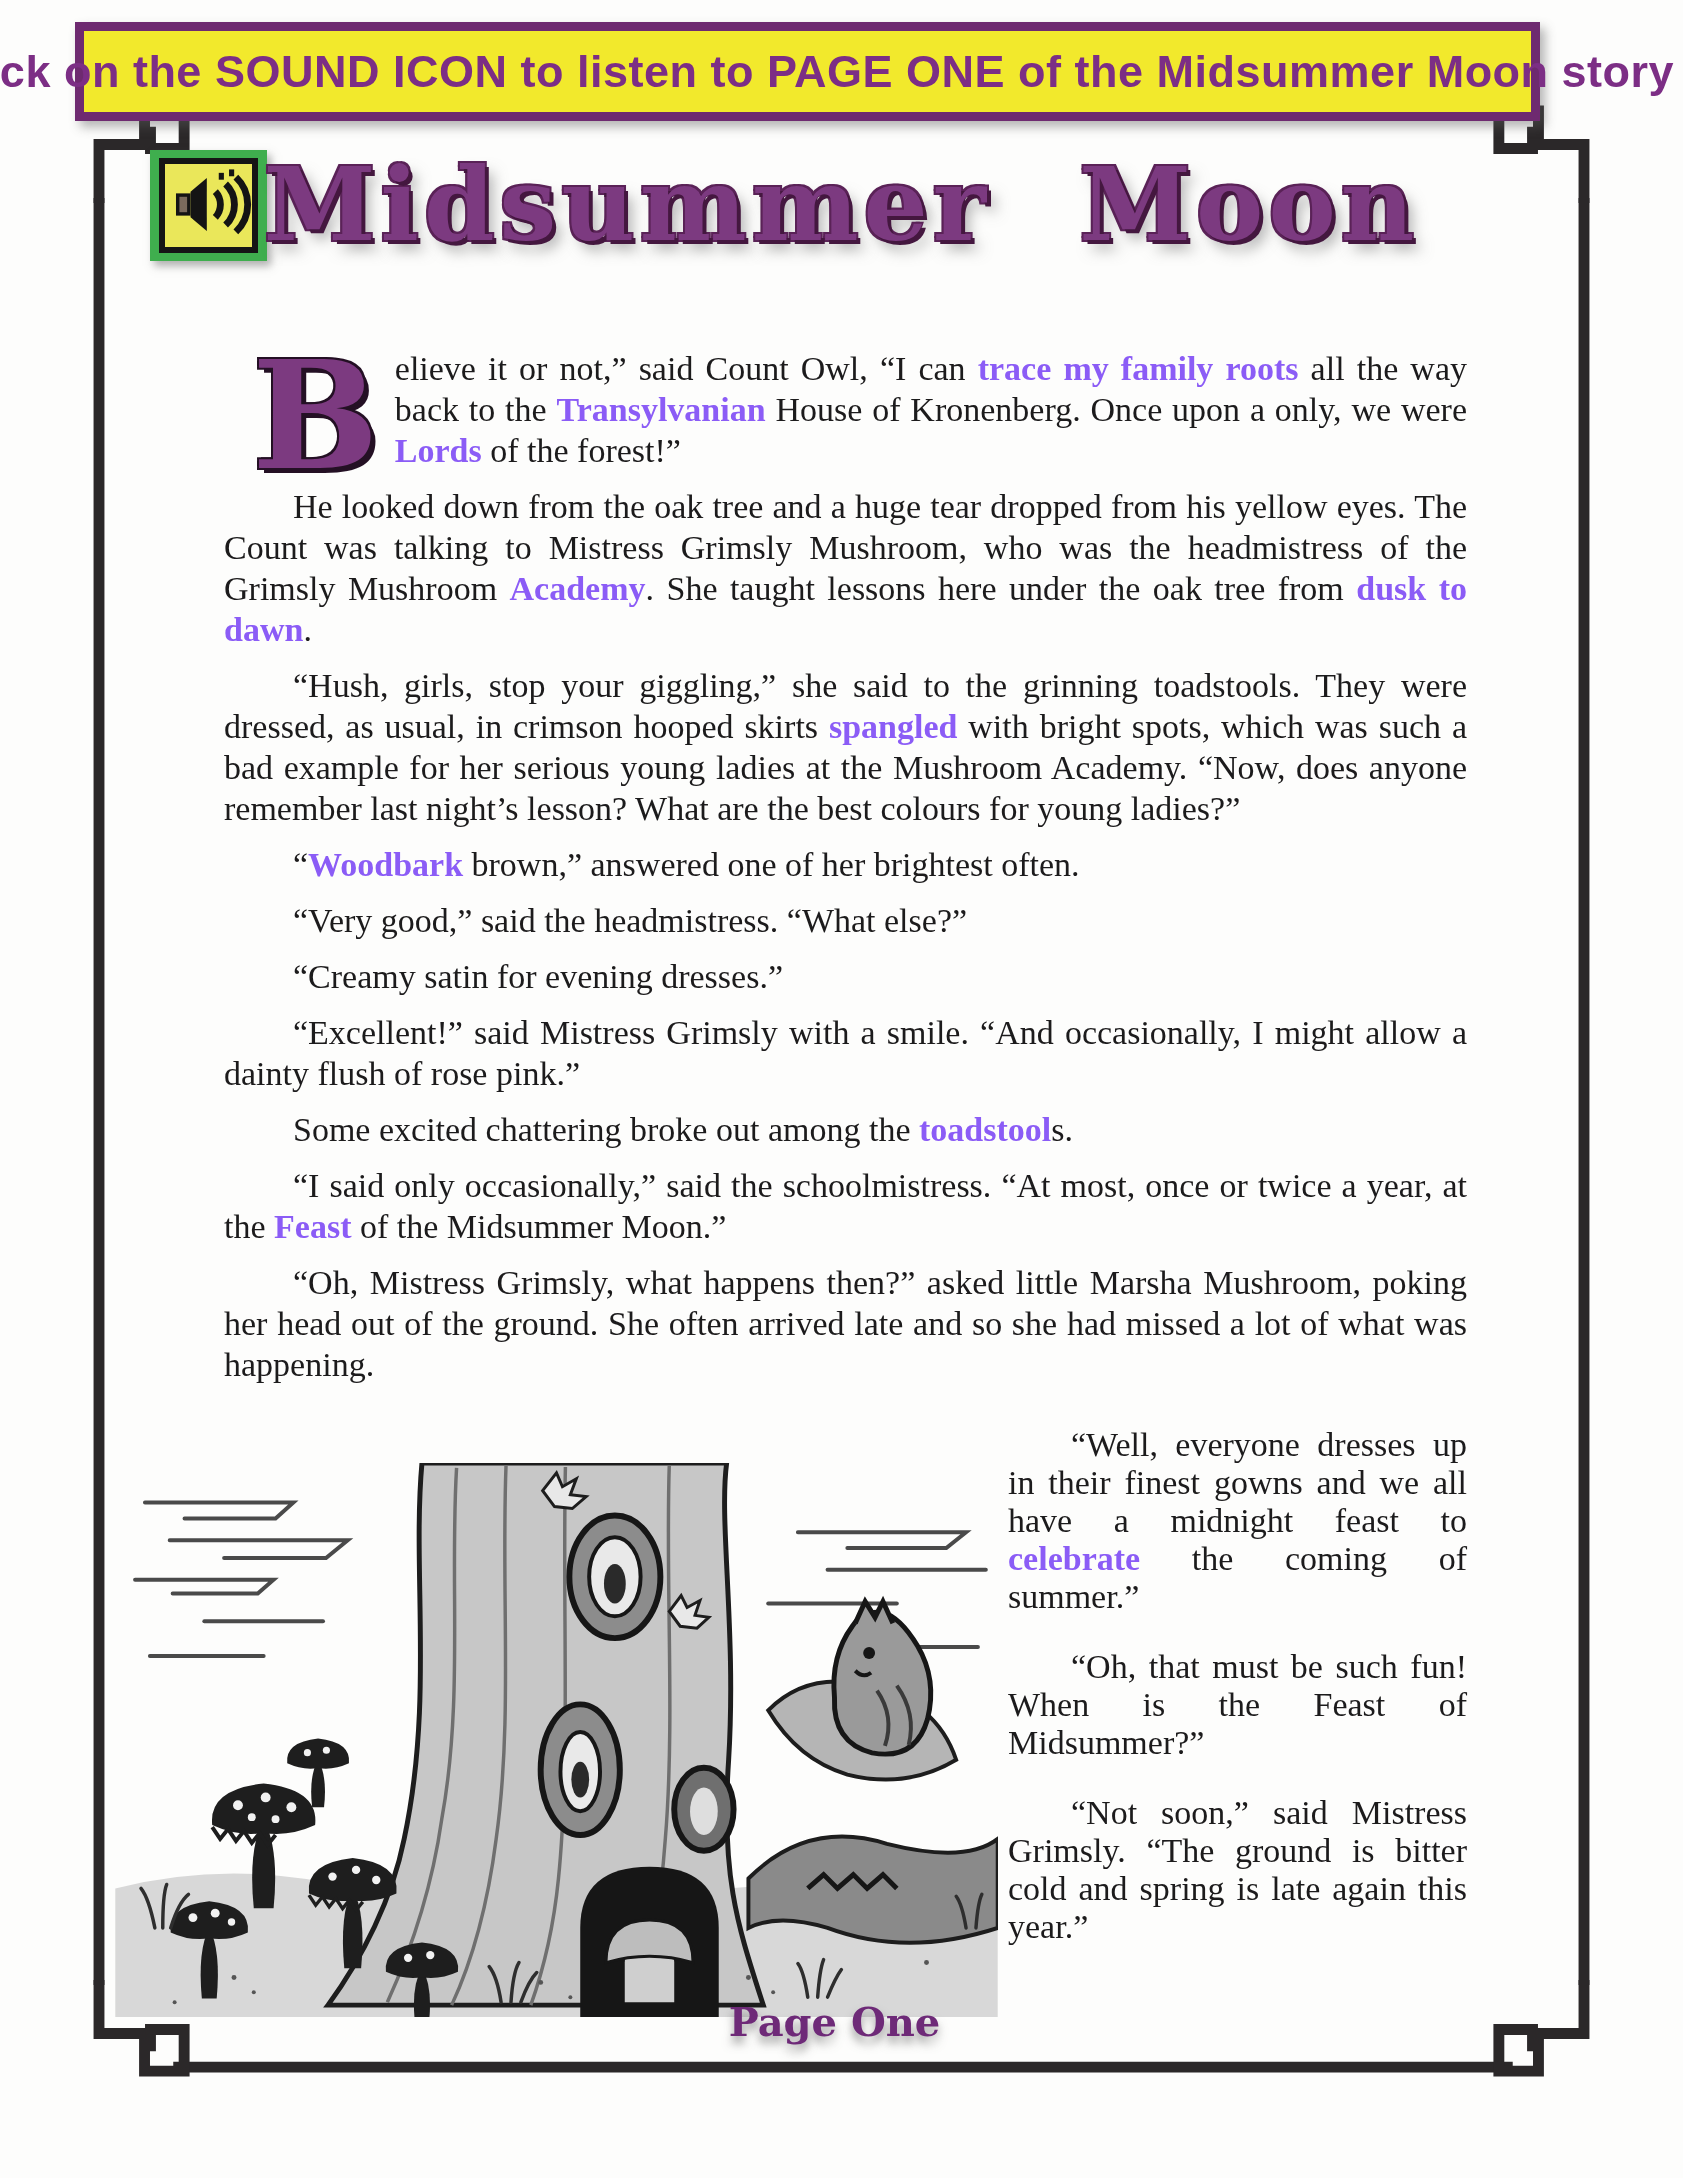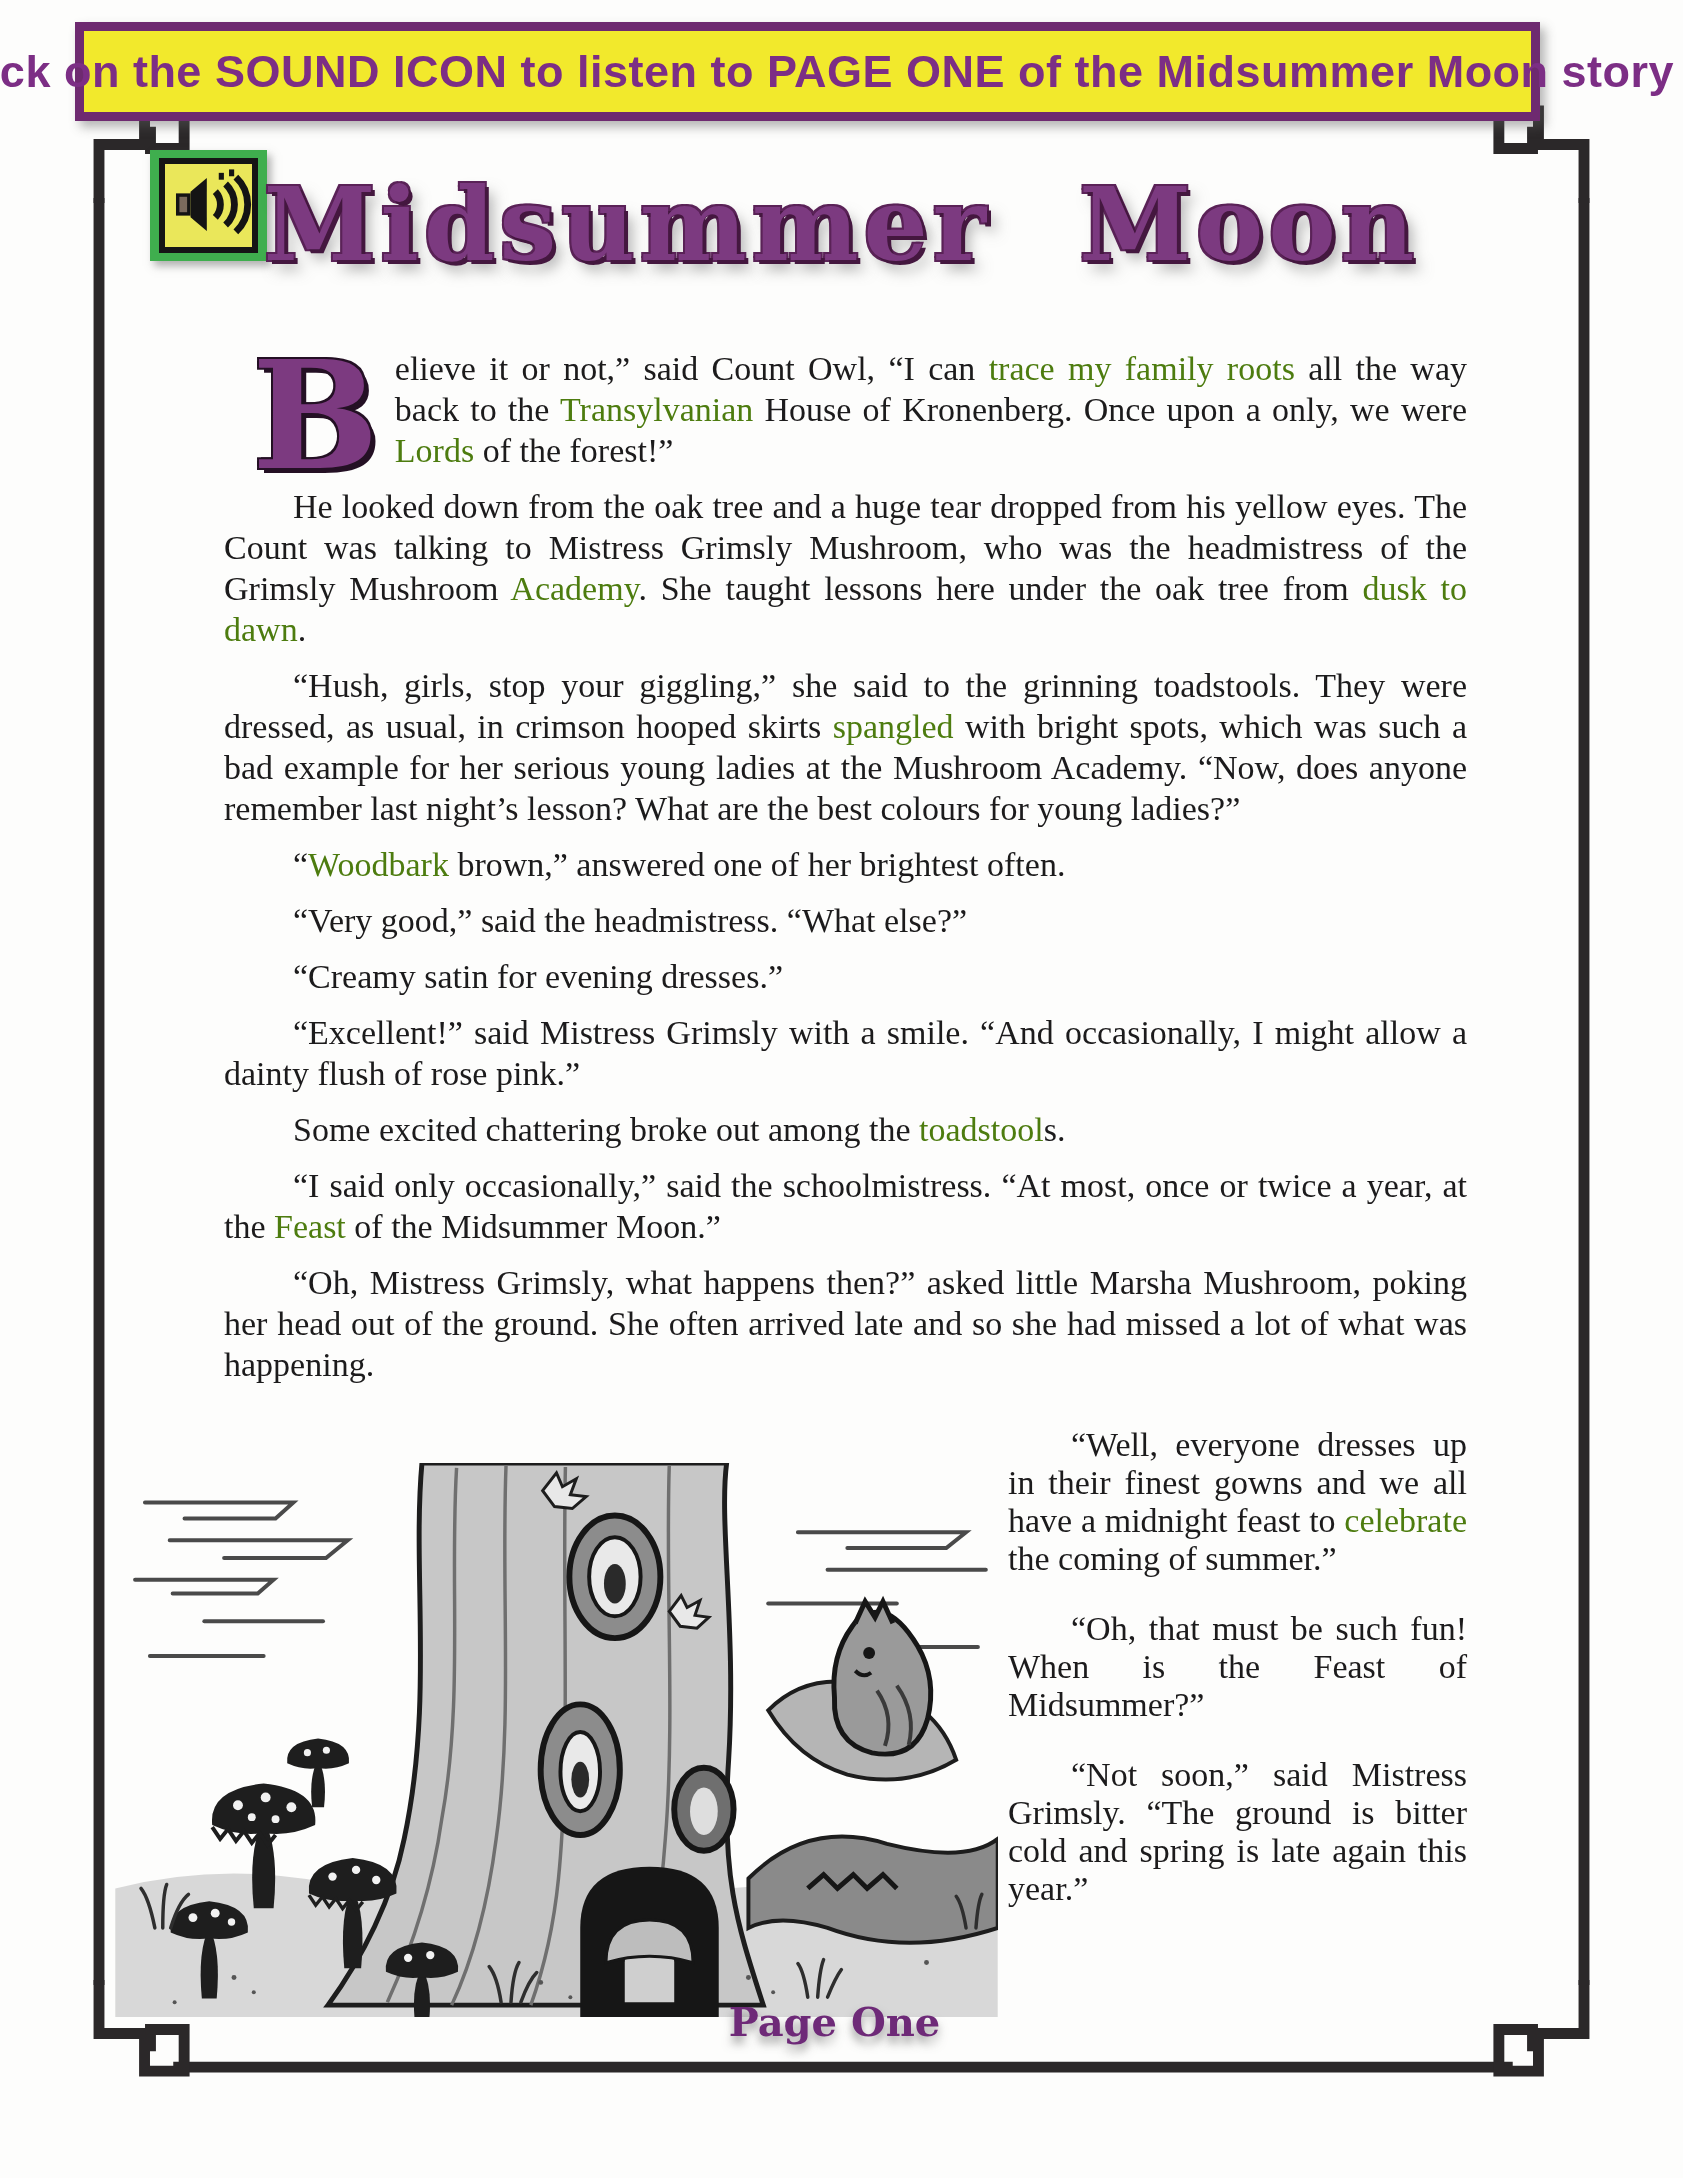--- a/index.html
+++ b/index.html
@@ -33,31 +33,30 @@
     position:absolute;left:9px;top:8px;right:9px;bottom:8px;
     background:#eae75a;border:6px solid #151515;
   }
 
   
   .title{
     position:absolute;left:0;top:145px;width:1683px;text-align:center;
     font-family:"DejaVu Serif",serif;font-weight:bold;font-size:101px;
     color:#7c3a80;letter-spacing:5px;word-spacing:48px;
     text-shadow:4px 4px 0 #44173f,-2px -2px 0 #5a2257,2px -2px 0 #5a2257,-2px 2px 0 #5a2257,8px 10px 14px rgba(110,110,110,.5);
-    margin-top:20px;
   }
 
   
   .story{
     position:absolute;left:224px;top:348px;width:1243px;
     font-size:34px;line-height:41px;text-align:justify;color:#1c1b1c;
   }
   .story p{margin:0 0 15px 0;text-indent:69px;}
   .story p.first{text-indent:0;}
-  .hl{color:#4d7c0f;font-weight:normal;}
+  .hl{color:#8b5cf6;font-weight:bold;}
   .dropcap{
     float:left;font-family:"DejaVu Serif",serif;font-weight:bold;
     font-size:150px;line-height:119px;color:#7c3a80;margin:8px 16px 0 28px;
     text-shadow:5px 5px 0 #241024,-2px -2px 0 #241024,2px -2px 0 #241024,-2px 2px 0 #241024;
   }
 
   
   .wrap-section{
     position:absolute;left:224px;top:1426px;width:1245px;
     font-size:34px;line-height:38px;text-align:justify;color:#1c1b1c;

